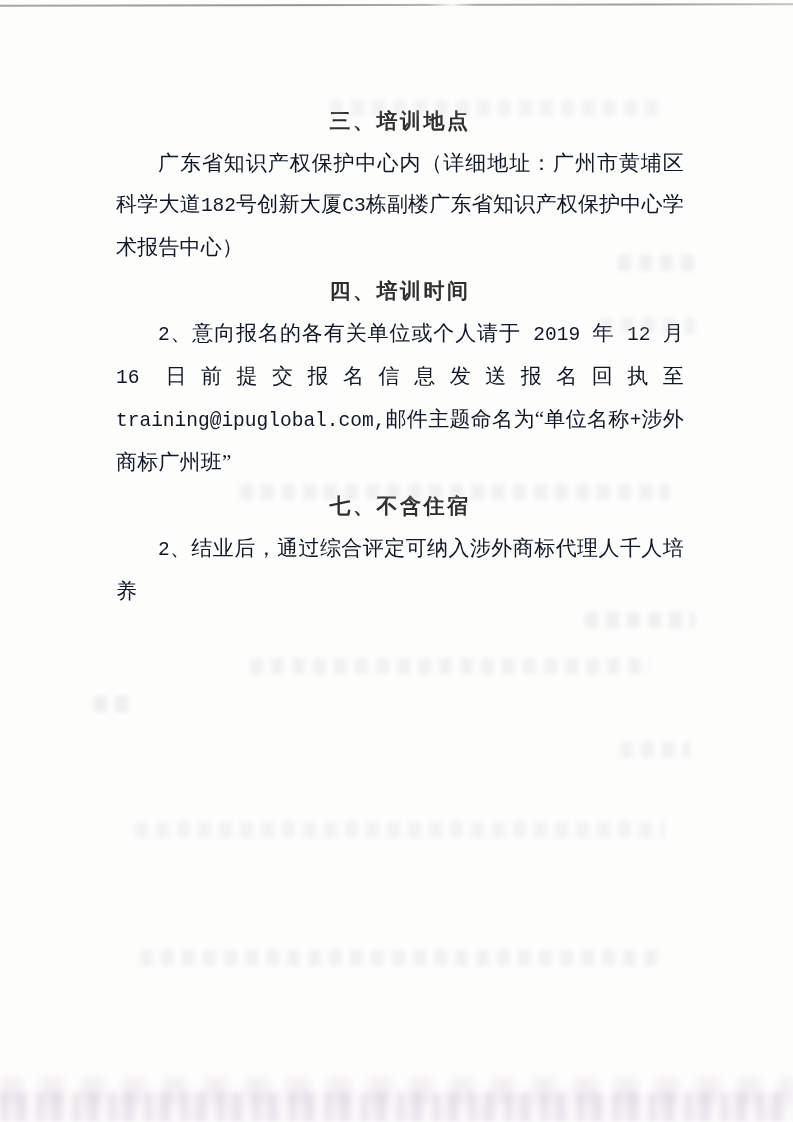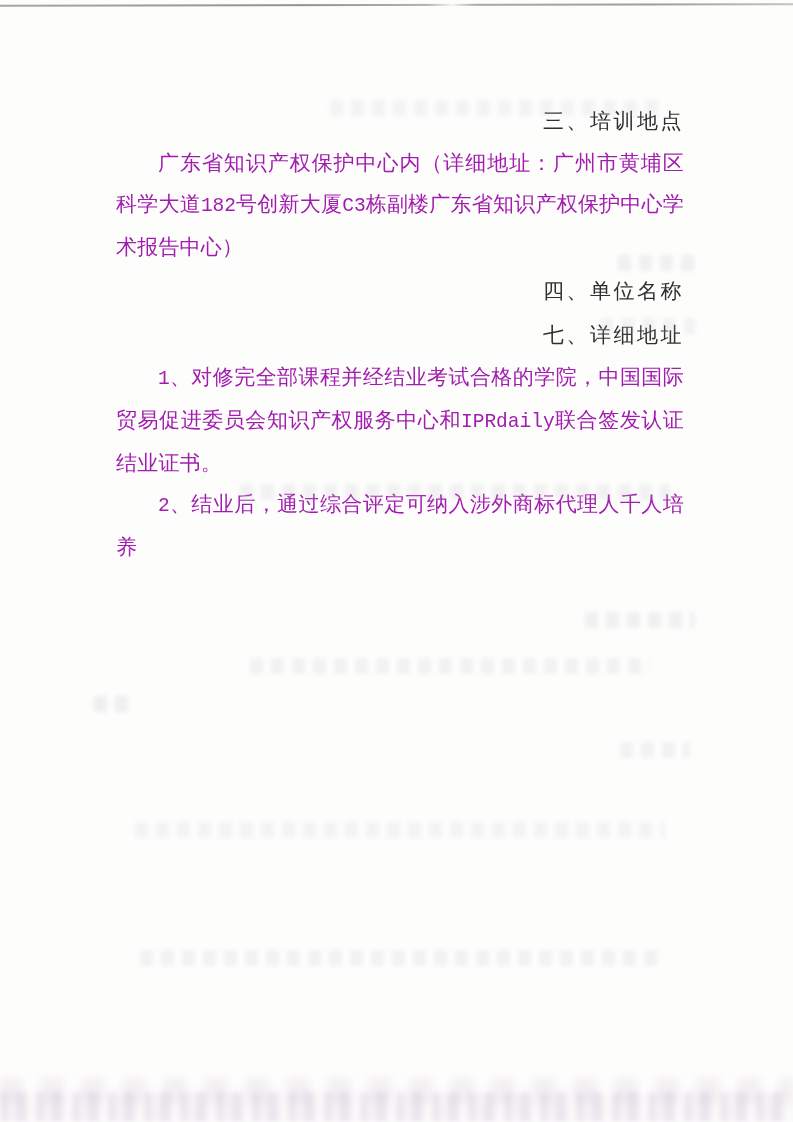--- a/index.html
+++ b/index.html
@@ -34,31 +34,31 @@
     top: 98px;
     left: 116px;
     width: 568px;
     font-size: 21px;
     line-height: 41px;
     text-align: justify;
     letter-spacing: 0.2px;
   }
 
   .heading {
-    font-weight: 400;
+    font-weight: 700;
     color: #2f2f2f;
     letter-spacing: 2.5px;
     margin-top: 3px;
     margin-bottom: 1px;
-    text-align: right;
+    text-align: center;
   }
 
   .para {
     text-indent: 2em;
-    color: #a21caf;
+    color: #0f172a;
   }
 
   .latin {
     font-family: "Liberation Mono", "DejaVu Sans Mono", monospace;
     font-size: 0.93em;
     letter-spacing: 0;
   }
 
   
   .bleed {
@@ -101,23 +101,23 @@
 </head>
 <body>
 
 <div class="page">
 
   <div class="scan-top-line"></div>
 
   <div class="content">
       <div class="heading"><span>三、培训地点</span></div>
       <div class="para"><span>广东省知识产权保护中心内（详细地址：广州市黄埔区科学大道</span><span class="latin">182</span><span>号创新大厦</span><span class="latin">C3</span><span>栋副楼广东省知识产权保护中心学术报告中心）</span></div>
-      <div class="heading"><span>四、单位名称</span></div>
-      <div class="heading"><span>七、详细地址</span></div>
-      <div class="para"><span class="latin">1</span><span>、对修完全部课程并经结业考试合格的学院，中国国际贸易促进委员会知识产权服务中心和</span><span class="latin">IPRdaily</span><span>联合签发认证结业证书。</span></div>
+      <div class="heading"><span>四、培训时间</span></div>
+      <div class="para"><span class="latin">2</span><span>、意向报名的各有关单位或个人请于</span><span class="latin"> 2019 </span><span>年</span><span class="latin"> 12 </span><span>月</span><span class="latin"> 16 </span><span>日前提交报名信息发送报名回执至</span><span class="latin"> training@ipuglobal.com,</span><span>邮件主题命名为“单位名称</span><span class="latin">+</span><span>涉外商标广州班”</span></div>
+      <div class="heading"><span>七、不含住宿</span></div>
       <div class="para"><span class="latin">2</span><span>、结业后，通过综合评定可纳入涉外商标代理人千人培养</span></div>
     </div>
 
   <div class="bleed" style="left:330px; top:100px; width:330px; opacity:.16"></div>
   <div class="bleed" style="left:618px; top:255px; width:80px;  opacity:.22"></div>
   <div class="bleed" style="left:600px; top:318px; width:95px;  opacity:.18"></div>
   <div class="bleed" style="left:240px; top:484px; width:430px; opacity:.20"></div>
   <div class="bleed" style="left:585px; top:612px; width:110px; opacity:.22"></div>
   <div class="bleed" style="left:250px; top:658px; width:400px; opacity:.18"></div>
   <div class="bleed" style="left:94px;  top:696px; width:40px;  opacity:.24"></div>

